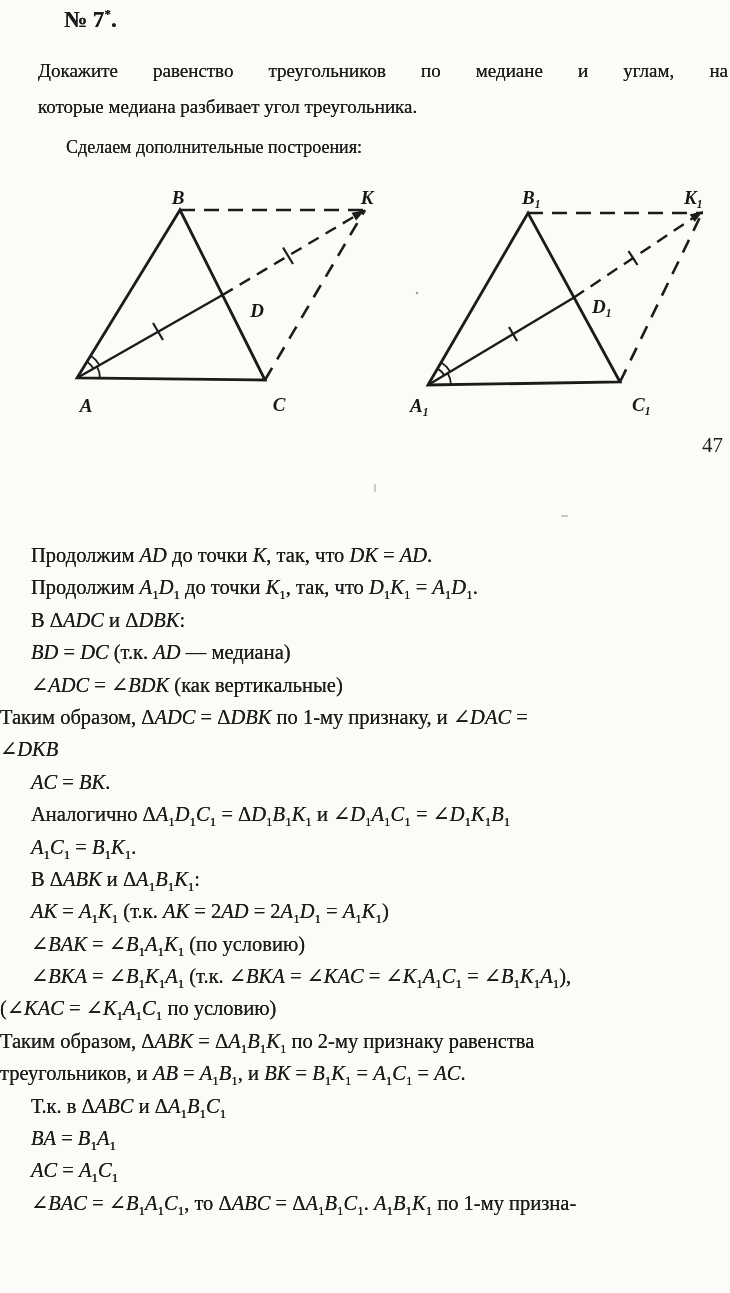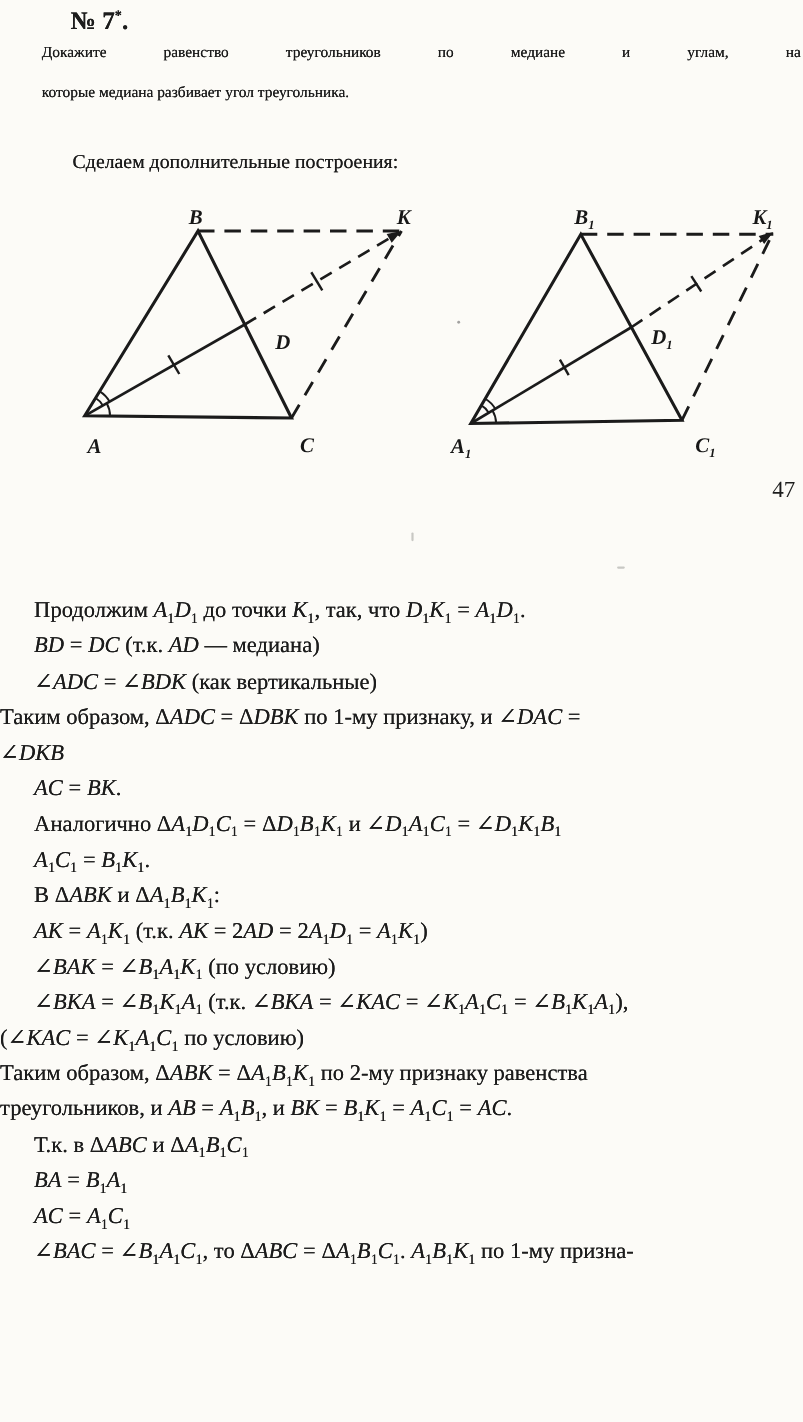--- a/index.html
+++ b/index.html
@@ -5,22 +5,22 @@
   *{box-sizing:border-box}
   html,body{margin:0;padding:0}
   body{
     width:730px;height:1293px;position:relative;overflow:hidden;
     background:#fcfbf7;color:#1c1c1c;
     font-family:"Liberation Serif","DejaVu Serif",serif;
   }
   .problem-number{position:absolute;left:64px;top:6px;font-size:23px;font-weight:bold;
     text-shadow:0 0 .4px currentColor}
   .problem-number sup{font-size:13px;vertical-align:super}
-  .problem-text{position:absolute;left:38px;top:31px;width:690px;
-    font-size:14px;line-height:36px;text-shadow:0 0 .4px currentColor}
+  .problem-text{position:absolute;left:38px;top:53px;width:690px;
+    font-size:19px;line-height:36px;text-shadow:0 0 .4px currentColor}
   .line-justify{text-align:justify;text-align-last:justify}
   .constructions{position:absolute;left:66px;top:137px;font-size:18px;
     text-shadow:0 0 .4px currentColor}
   svg.diag{position:absolute}
   #d1{left:58px;top:183px}
   #d2{left:396px;top:183px}
   .diag text{font-style:italic;font-weight:bold;font-size:19px;fill:#171717;
     font-family:"Liberation Serif","DejaVu Serif",serif}
   .diag .subd{font-size:11.5px}
   .pageno{position:absolute;left:702px;top:433px;font-size:21px}
@@ -88,21 +88,23 @@
   <text x="236" y="228"><tspan>C</tspan><tspan class="subd" dy="4">1</tspan></text>
   <text x="196" y="130"><tspan>D</tspan><tspan class="subd" dy="4">1</tspan></text>
 </svg>
 
 <div class="pageno">47</div>
 
 <div class="speck" style="left:374px;top:484px;width:2px;height:8px"></div>
 <div class="speck" style="left:561px;top:515px;width:7px;height:2px"></div>
 
 <div class="proof">
+    <div class="proof-line ind-f">Продолжим <i class="mi">AD</i> до точки <i class="mi">K</i>, так, что <i class="mi">DK</i> = <i class="mi">AD</i>.</div>
     <div class="proof-line ind-f">Продолжим <i class="mi">A</i><sub>1</sub><i class="mi">D</i><sub>1</sub> до точки <i class="mi">K</i><sub>1</sub>, так, что <i class="mi">D</i><sub>1</sub><i class="mi">K</i><sub>1</sub> = <i class="mi">A</i><sub>1</sub><i class="mi">D</i><sub>1</sub>.</div>
+    <div class="proof-line ind-f">В Δ<i class="mi">ADC</i> и Δ<i class="mi">DBK</i>:</div>
     <div class="proof-line ind-f"><i class="mi">BD</i> = <i class="mi">DC</i> (т.к. <i class="mi">AD</i> — медиана)</div>
     <div class="proof-line ind-f">∠<i class="mi">ADC</i> = ∠<i class="mi">BDK</i> (как вертикальные)</div>
     <div class="proof-line ind-p">Таким образом, Δ<i class="mi">ADC</i> = Δ<i class="mi">DBK</i> по 1-му признаку, и ∠<i class="mi">DAC</i> =</div>
     <div class="proof-line ind-c">∠<i class="mi">DKB</i></div>
     <div class="proof-line ind-f"><i class="mi">AC</i> = <i class="mi">BK</i>.</div>
     <div class="proof-line ind-f">Аналогично Δ<i class="mi">A</i><sub>1</sub><i class="mi">D</i><sub>1</sub><i class="mi">C</i><sub>1</sub> = Δ<i class="mi">D</i><sub>1</sub><i class="mi">B</i><sub>1</sub><i class="mi">K</i><sub>1</sub> и ∠<i class="mi">D</i><sub>1</sub><i class="mi">A</i><sub>1</sub><i class="mi">C</i><sub>1</sub> = ∠<i class="mi">D</i><sub>1</sub><i class="mi">K</i><sub>1</sub><i class="mi">B</i><sub>1</sub></div>
     <div class="proof-line ind-f"><i class="mi">A</i><sub>1</sub><i class="mi">C</i><sub>1</sub> = <i class="mi">B</i><sub>1</sub><i class="mi">K</i><sub>1</sub>.</div>
     <div class="proof-line ind-f">В Δ<i class="mi">ABK</i> и Δ<i class="mi">A</i><sub>1</sub><i class="mi">B</i><sub>1</sub><i class="mi">K</i><sub>1</sub>:</div>
     <div class="proof-line ind-f"><i class="mi">AK</i> = <i class="mi">A</i><sub>1</sub><i class="mi">K</i><sub>1</sub> (т.к. <i class="mi">AK</i> = 2<i class="mi">AD</i> = 2<i class="mi">A</i><sub>1</sub><i class="mi">D</i><sub>1</sub> = <i class="mi">A</i><sub>1</sub><i class="mi">K</i><sub>1</sub>)</div>
     <div class="proof-line ind-f">∠<i class="mi">BAK</i> = ∠<i class="mi">B</i><sub>1</sub><i class="mi">A</i><sub>1</sub><i class="mi">K</i><sub>1</sub> (по условию)</div>

